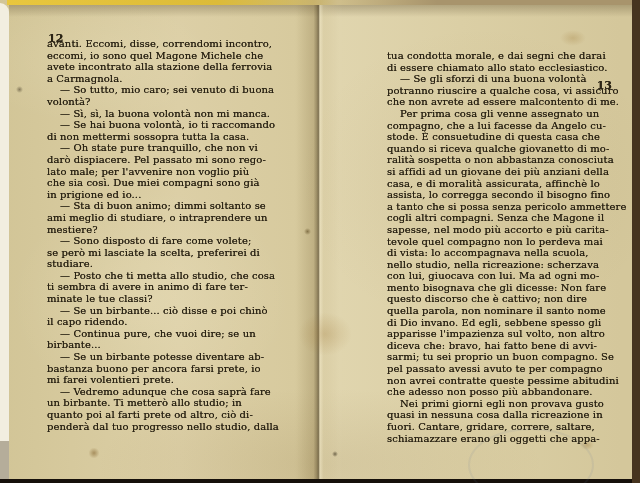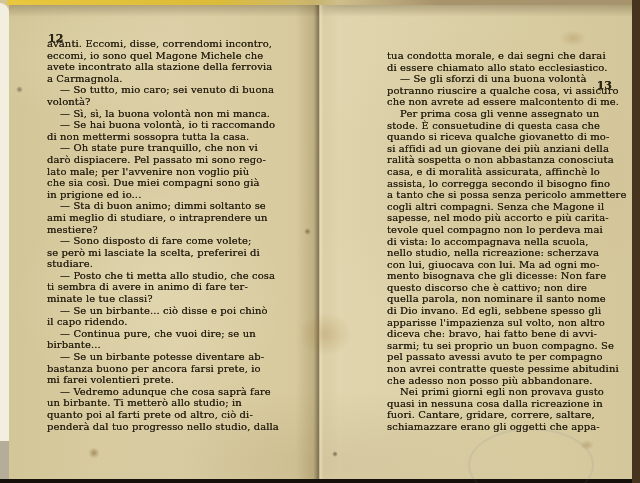--- a/index.html
+++ b/index.html
@@ -143,24 +143,25 @@
 
 <div>
   <div class="pagenum" id="num-right">13</div>
   <div class="textblock" id="right-page-text">
       <div class="line"><span>tua condotta morale, e dai segni che darai</span></div>
       <div class="line"><span>di essere chiamato allo stato ecclesiastico.</span></div>
       <div class="line ind"><span>— Se gli sforzi di una buona volontà</span></div>
       <div class="line"><span>potranno riuscire a qualche cosa, vi assicuro</span></div>
       <div class="line"><span>che non avrete ad essere malcontento di me.</span></div>
       <div class="line ind"><span>Per prima cosa gli venne assegnato un</span></div>
+      <div class="line"><span>compagno, che a lui facesse da Angelo cu-</span></div>
       <div class="line"><span>stode. È consuetudine di questa casa che</span></div>
       <div class="line"><span>quando si riceva qualche giovanetto di mo-</span></div>
+      <div class="line"><span>ralità sospetta o non abbastanza conosciuta</span></div>
       <div class="line"><span>si affidi ad un giovane dei più anziani della</span></div>
-      <div class="line"><span>ralità sospetta o non abbastanza conosciuta</span></div>
       <div class="line"><span>casa, e di moralità assicurata, affinchè lo</span></div>
       <div class="line"><span>assista, lo corregga secondo il bisogno fino</span></div>
       <div class="line"><span>a tanto che si possa senza pericolo ammettere</span></div>
       <div class="line"><span>cogli altri compagni. Senza che Magone il</span></div>
       <div class="line"><span>sapesse, nel modo più accorto e più carita-</span></div>
       <div class="line"><span>tevole quel compagno non lo perdeva mai</span></div>
       <div class="line"><span>di vista: lo accompagnava nella scuola,</span></div>
       <div class="line"><span>nello studio, nella ricreazione: scherzava</span></div>
       <div class="line"><span>con lui, giuocava con lui. Ma ad ogni mo-</span></div>
       <div class="line"><span>mento bisognava che gli dicesse: Non fare</span></div>

